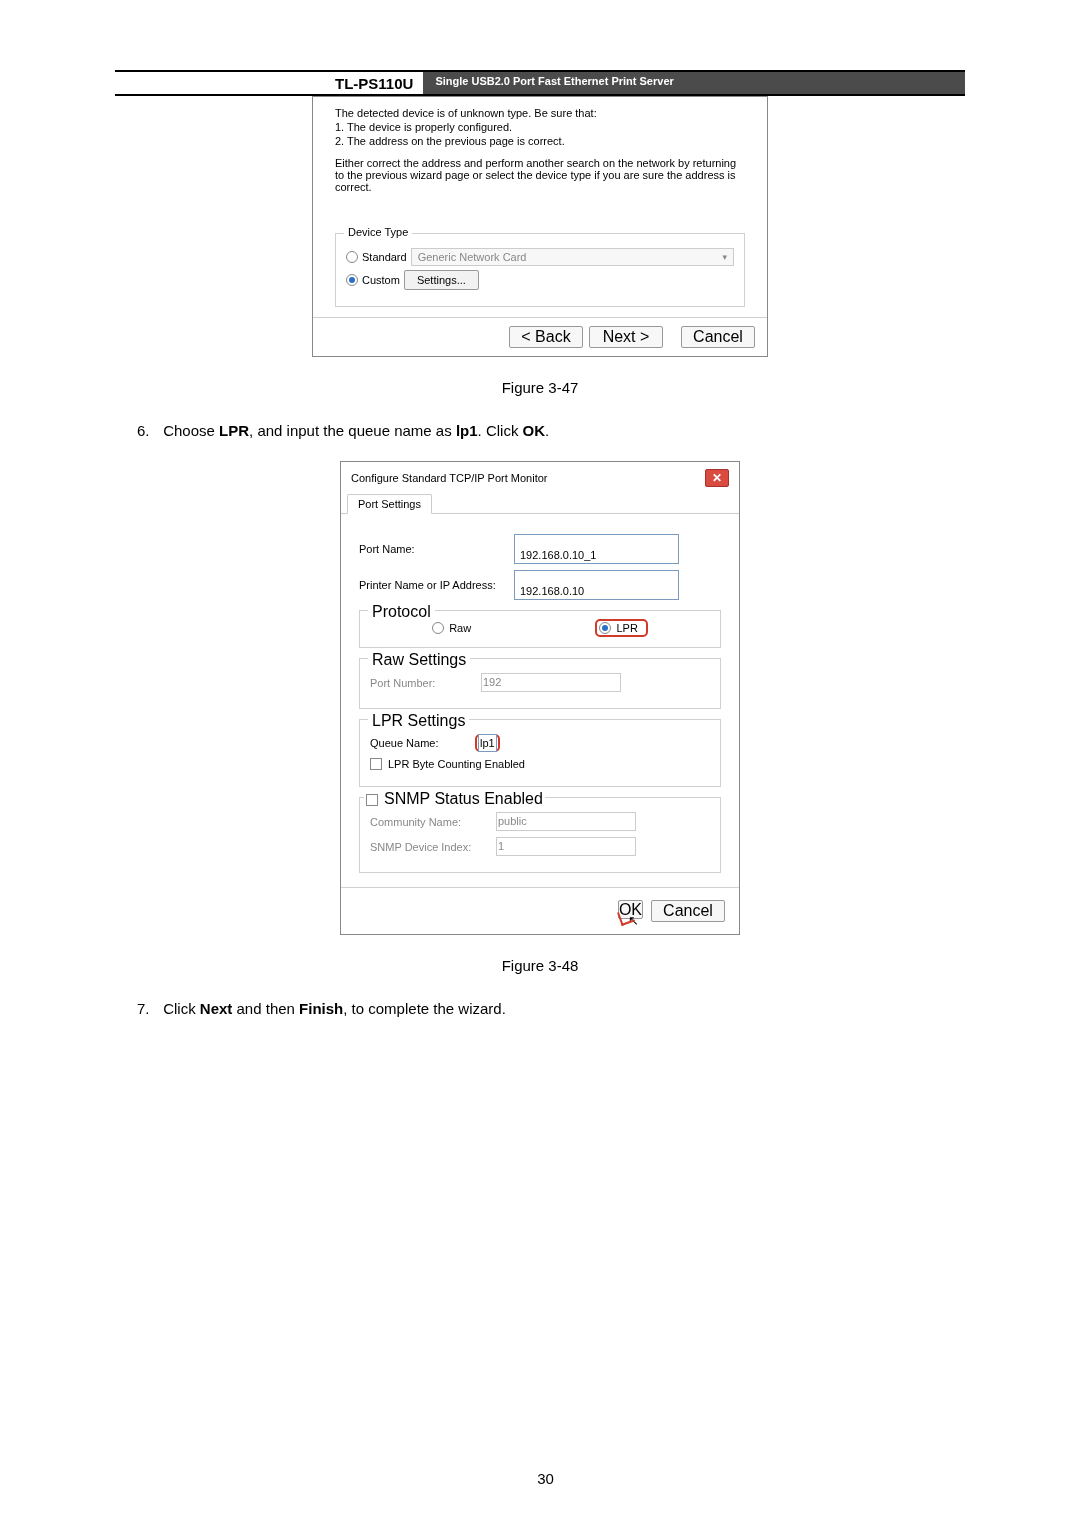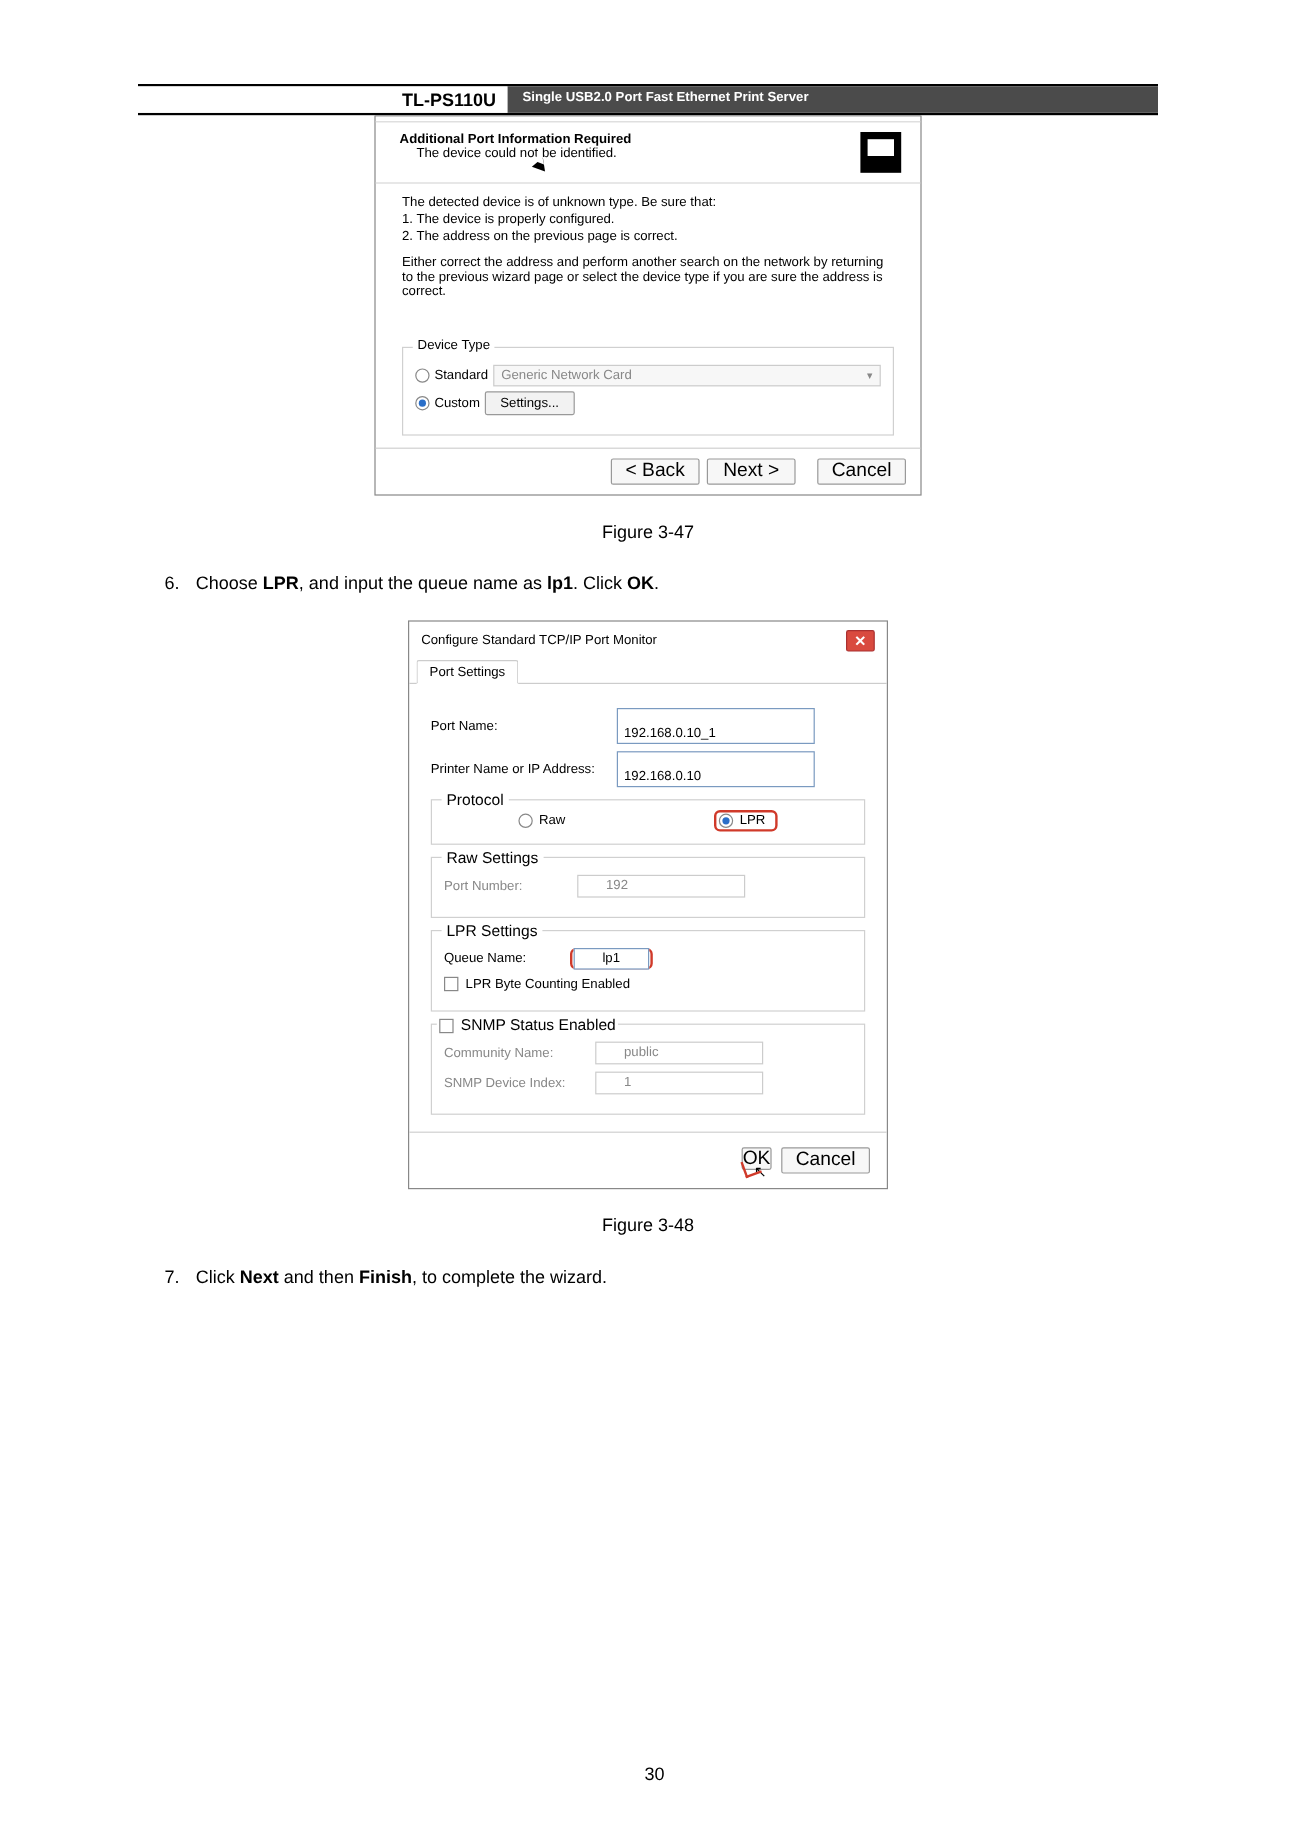--- a/index.html
+++ b/index.html
@@ -142,27 +142,27 @@
   .win2-body { padding:14px 18px 8px 18px; }
   .field-row { display:flex; align-items:center; margin:6px 0; font-size:11px;}
   .field-label { width:155px; }
   .text-input {
     border:1px solid #7a9ac0; background:#fff; font-size:11px; padding:14px 5px; height:19px; width:165px;
   }
   .grp {
     border:1px solid #d0d0d0; padding:8px 10px 10px 10px; margin:10px 0 6px 0; position:relative;
   }
   .grp .glegend {
-    position:absolute; top:-8px; left:8px; background:#fff; padding:0 4px; font-size:13px;
+    position:absolute; top:-8px; left:8px; background:#fff; padding:0 4px; font-size:16px;
   }
   .proto-row{ display:flex; justify-content:space-around; align-items:center; }
   .lpr-box { border:2px solid #d03a2a; border-radius:5px; padding:1px 8px 1px 2px; display:flex; align-items:center; gap:5px;}
   .chk { width:12px; height:12px; border:1px solid #888; background:#fff; display:inline-block; margin-right:6px;}
   .short-input{
-    border:1px solid #7a9ac0; background:#fff; font-size:11px; padding:2px 23px; height:19px; width:140px; margin-left:6px;
+    border:1px solid #7a9ac0; background:#fff; font-size:11px; padding:2px 1px; height:19px; width:140px; margin-left:6px;
   }
   .short-input.dis{ color:#888; border-color:#ccc;}
   .lpr-input-box{ border:2px solid #d03a2a; border-radius:5px; padding:1px; display:inline-block;}
   .lpr-input-box .short-input{ margin-left:0; border:1px solid #7a9ac0;}
   .win2-footer{ border-top:1px solid #d0d0d0; padding:12px 14px; display:flex; justify-content:flex-end; gap:8px;}
   .ok-red{ position:relative;}
   .ok-red .dlg-btn{ width:72px;}
   .ok-red::after{
     content:""; position:absolute; right:10px; bottom:-2px; width:12px; height:12px;
     border-left:2px solid #d03a2a; border-bottom:2px solid #d03a2a;
@@ -179,28 +179,20 @@
 <body>
 
 <div class="page">
   <div class="doc-header">
     <div class="doc-header-left">TL-PS110U</div>
     <div class="doc-header-right">Single USB2.0 Port Fast Ethernet Print Server</div>
   </div>
 
   <div class="screenshot-wrap">
     <div class="win win1">
-      <div class="win1-hdr">
-        <div class="win1-hdr-text">
-          <b>Additional Port Information Required</b><br>
-          <span class="sub">The device could not be identified.</span>
-          <span class="cursor"></span>
-        </div>
-        <div class="printer-icon"></div>
-      </div>
       <div class="win1-body">
         <p>The detected device is of unknown type.  Be sure that:</p>
         <p>1. The device is properly configured.</p>
         <p>2.  The address on the previous page is correct.</p>
         <p style="margin-top:10px">Either correct the address and perform another search on the network by returning to the previous wizard page or select the device type if you are sure the address is correct.</p>
 
         <div class="device-section">
           <span class="legend">Device Type</span>
           <div class="dev-row">
             <span class="radio"></span>

